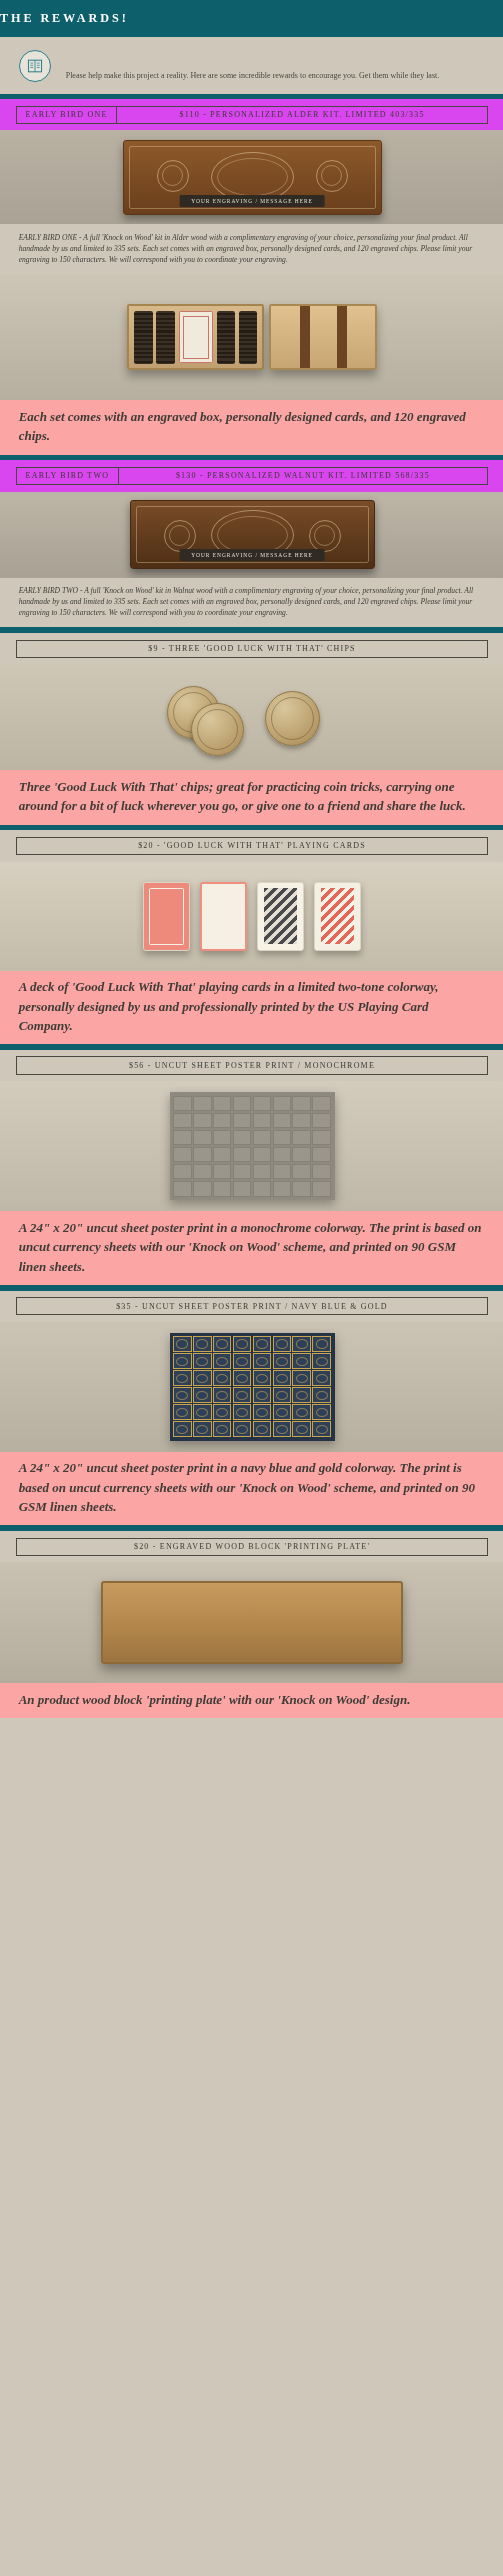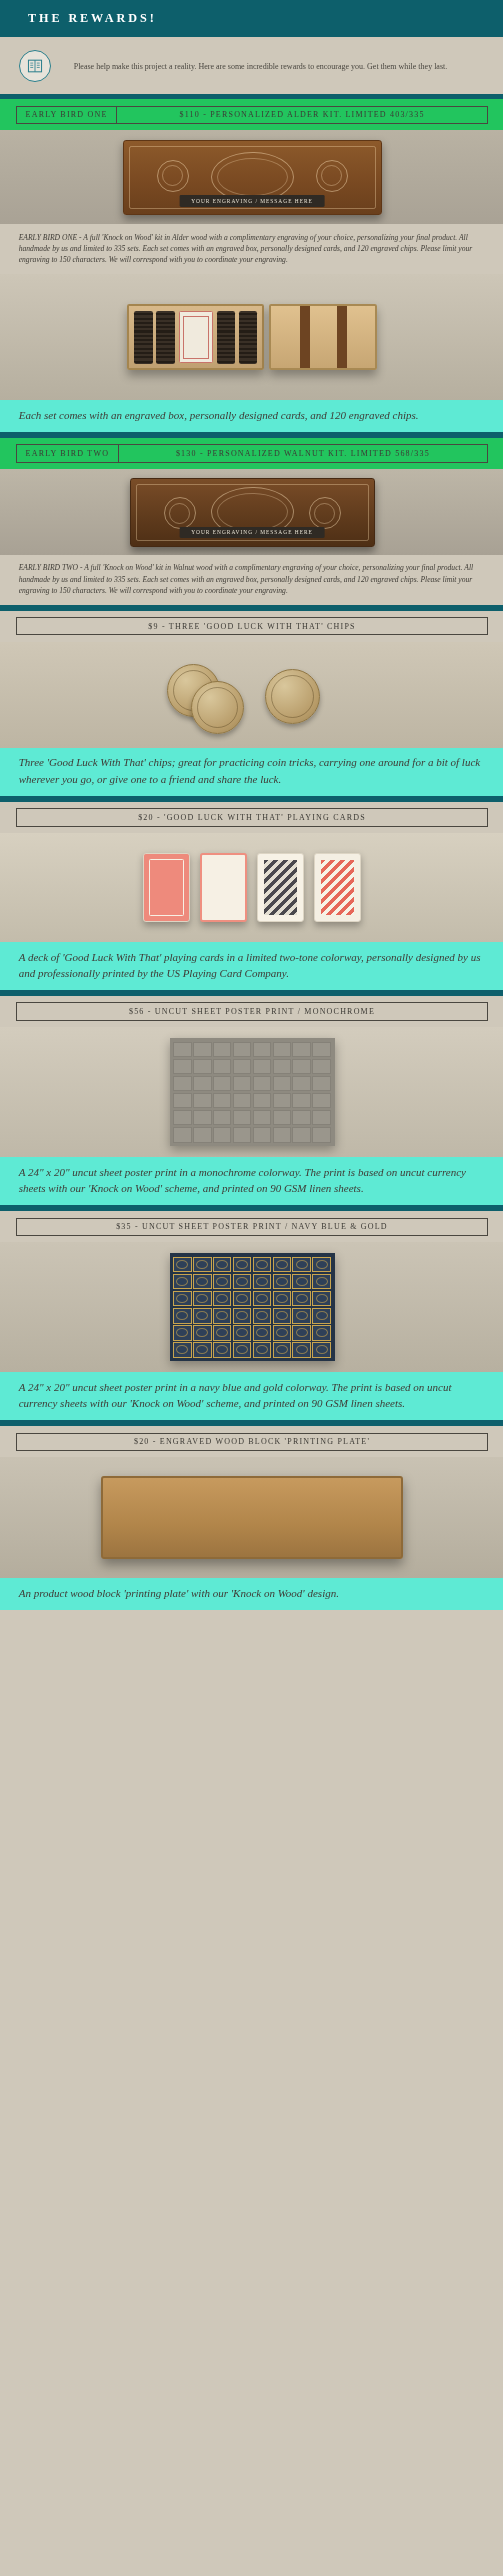--- a/index.html
+++ b/index.html
@@ -10,37 +10,37 @@
     color: #3c3a35;
   }
   .page { width: 504px; position: relative; }
 
   
   .header {
     background: #0d5f6b;
     height: 37px;
     display: flex;
     align-items: center;
-    padding-left: 28px;
+    padding-left: 0;
   }
   .header-title {
     color: #ffffff;
     font-size: 12.2px;
     letter-spacing: 2.9px;
     font-weight: bold;
     font-family: "Liberation Serif", serif;
   }
 
   
   .intro {
     background: #cfc8ba;
     display: flex;
-    align-items: center;
+    align-items: flex-end;
     padding: 13px 24.5px 11.5px 18.7px;
-    gap: 23px;
+    gap: 15px;
   }
   .intro-badge {
     flex: 0 0 auto;
     width: 32px; height: 32px;
     border-radius: 50%;
     border: 1.4px solid #2a7f8c;
     background: #e7e3da;
     display: flex; align-items: center; justify-content: center;
   }
   .intro-badge svg { display:block; }
@@ -58,21 +58,21 @@
   .band {
     background: #0d5f6b;
     height: 5.8px;
     width: 100%;
   }
 
   
   .titlebar {
     display: flex;
     align-items: flex-end;
-    background: #22c55e;
+    background: #d946ef;
     padding: 6.5px 16px 6.5px 16px;
     gap: 0;
   }
   .tb-left, .tb-right {
     border: 0.7px solid #4a4740;
     display: flex;
     align-items: center;
     justify-content: center;
     padding: 3.6px 8.6px;
     font-size: 8px;
@@ -99,27 +99,28 @@
   .desc {
     font-size: 7.6px;
     line-height: 1.5;
     font-style: italic;
     font-family: "Liberation Serif", serif;
     color: #3f3c36;
     padding: 7.2px 18.7px 8.6px 18.7px;
     background: #cfc8ba;
   }
   .caption {
-    font-size: 11px;
+    font-size: 13px;
     line-height: 1.5;
     font-family: "Liberation Serif", serif;
     color: #3f3c36;
     padding: 6.5px 18.7px 8.6px 18.7px;
-    background: #5eead4;
+    background: #fca5a5;
     font-style: italic;
+    font-weight: bold;
   }
 
   
   .photo {
     position: relative;
     width: 100%;
     overflow: hidden;
   }
 
   

